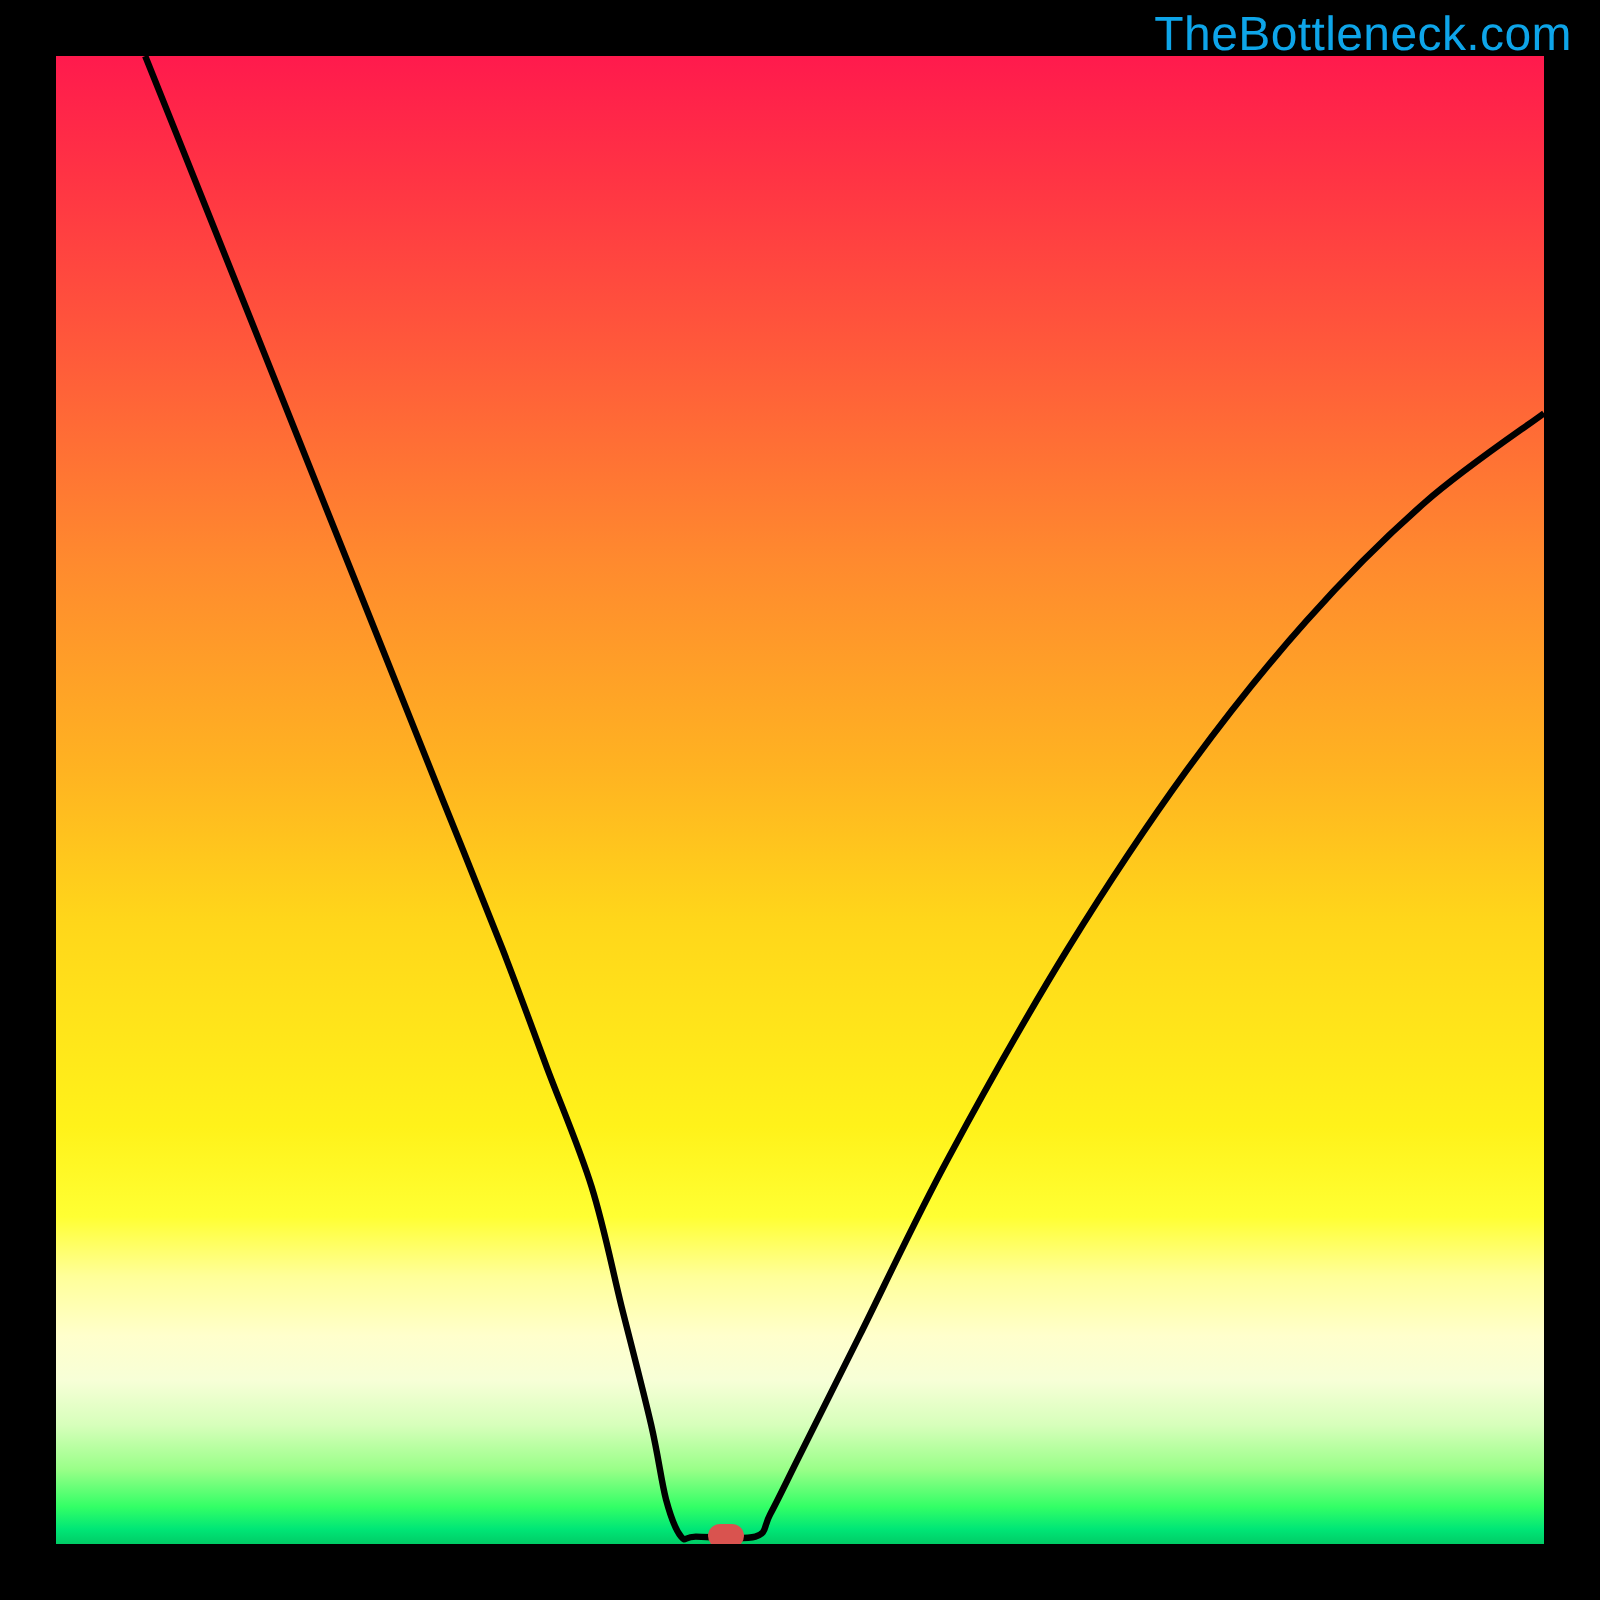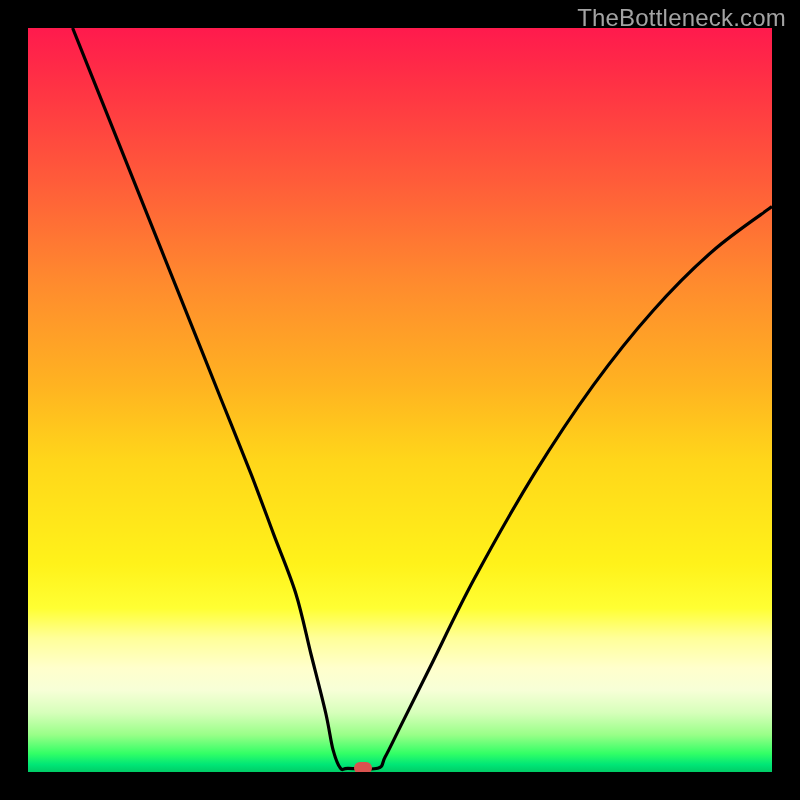--- a/index.html
+++ b/index.html
@@ -14,21 +14,21 @@
   .frame {
     width: 800px;
     height: 800px;
     background: #000;
     position: relative;
   }
   .watermark {
     position: absolute;
     top: 4px;
     right: 14px;
-    color: #a3a3a3;
+    color: #0ea5e9;
     font-size: 24px;
     font-weight: 500;
     z-index: 20;
     letter-spacing: 0.2px;
   }
   .plot-area {
     position: absolute;
     left: 28px;
     top: 28px;
     width: 744px;

